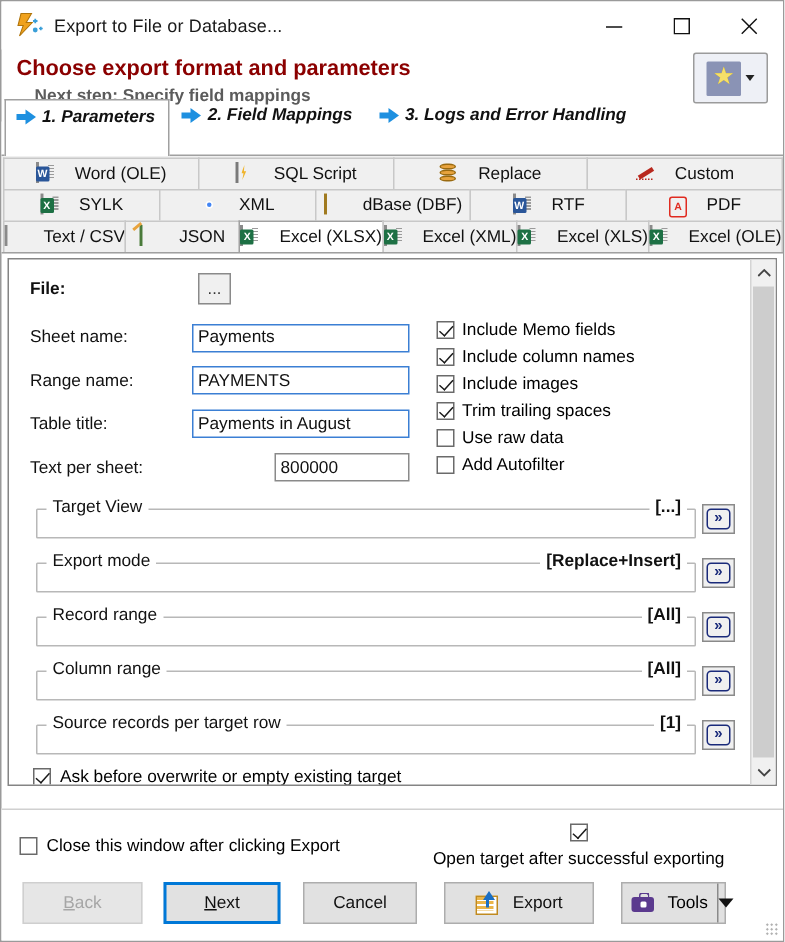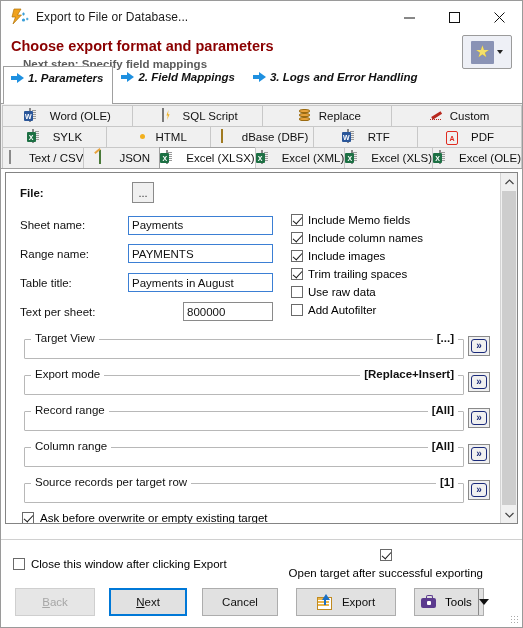--- a/index.html
+++ b/index.html
@@ -34,21 +34,21 @@
      font-size:11.5px;color:#111;border:1px solid transparent;border-bottom:none;background:transparent;}
   .wiztab.active{background:#ffffff;border-color:#a0a0a0;position:relative;top:1px;}
   .arrow-r{width:13px;height:10px;position:relative;flex:none;}
   .arrow-r i{position:absolute;left:0;top:3px;width:7px;height:4px;background:#1e90e0;}
   .arrow-r b{position:absolute;left:6px;top:0;width:0;height:0;border-top:5px solid transparent;border-bottom:5px solid transparent;border-left:7px solid #1e90e0;}
 
   
   .fmtzone{background:#f0f0f0;padding:1px 1px 0 1px;border-bottom:1px solid #a0a0a0;}
   .fmtrow{display:flex;height:21px;}
   .fmt{flex:1;display:flex;align-items:center;justify-content:center;gap:13px;font-size:11.5px;
-     background:#f0f0f0;border:1px solid #c8c8c8;border-bottom:none;margin-right:-1px;box-sizing:border-box;color:#111;text-align:center;}
+     background:#f0f0f0;border:1px solid #c8c8c8;border-bottom:none;margin-right:-1px;box-sizing:border-box;color:#111;}
   .fmt.sel{background:#ffffff;border-color:#a0a0a0;font-weight:normal;}
   .fmt .lbl{white-space:nowrap;}
 
   
   .ic{width:13px;height:14px;position:relative;flex:none;display:inline-block;}
   .doc{background:#fdfdfd;border:1px solid #8a8a8a;width:11px;height:13px;}
   .doc:after{content:"";position:absolute;right:1px;top:1px;width:4px;height:9px;
      background:repeating-linear-gradient(to bottom,#9a9a9a 0 1px,transparent 1px 2px);}
   .badge{position:absolute;left:0;top:2px;width:9px;height:10px;border-radius:1px;
      display:flex;align-items:center;justify-content:center;font-size:7px;font-weight:bold;color:#fff;font-family:"Liberation Sans",sans-serif;}
@@ -232,22 +232,22 @@
         <span class="ic"><span class="pen"></span></span>
         <span class="lbl">Custom</span>
       </div>
     </div>
     <div class="fmtrow">
       <div class="fmt">
         <span class="ic"><span class="doc"></span><span class="badge bl-xl">X</span></span>
         <span class="lbl">SYLK</span>
       </div>
       <div class="fmt">
-        <span class="ic"><span class="chromes"></span></span>
-        <span class="lbl">HTML</span>
+        <span class="ic"><span class="chrome"></span></span>
+        <span class="lbl">XML</span>
       </div>
       <div class="fmt">
         <span class="ic"><span class="grid-ic"></span></span>
         <span class="lbl">dBase (DBF)</span>
       </div>
       <div class="fmt">
         <span class="ic"><span class="doc"></span><span class="badge bl-word">W</span></span>
         <span class="lbl">RTF</span>
       </div>
       <div class="fmt">

